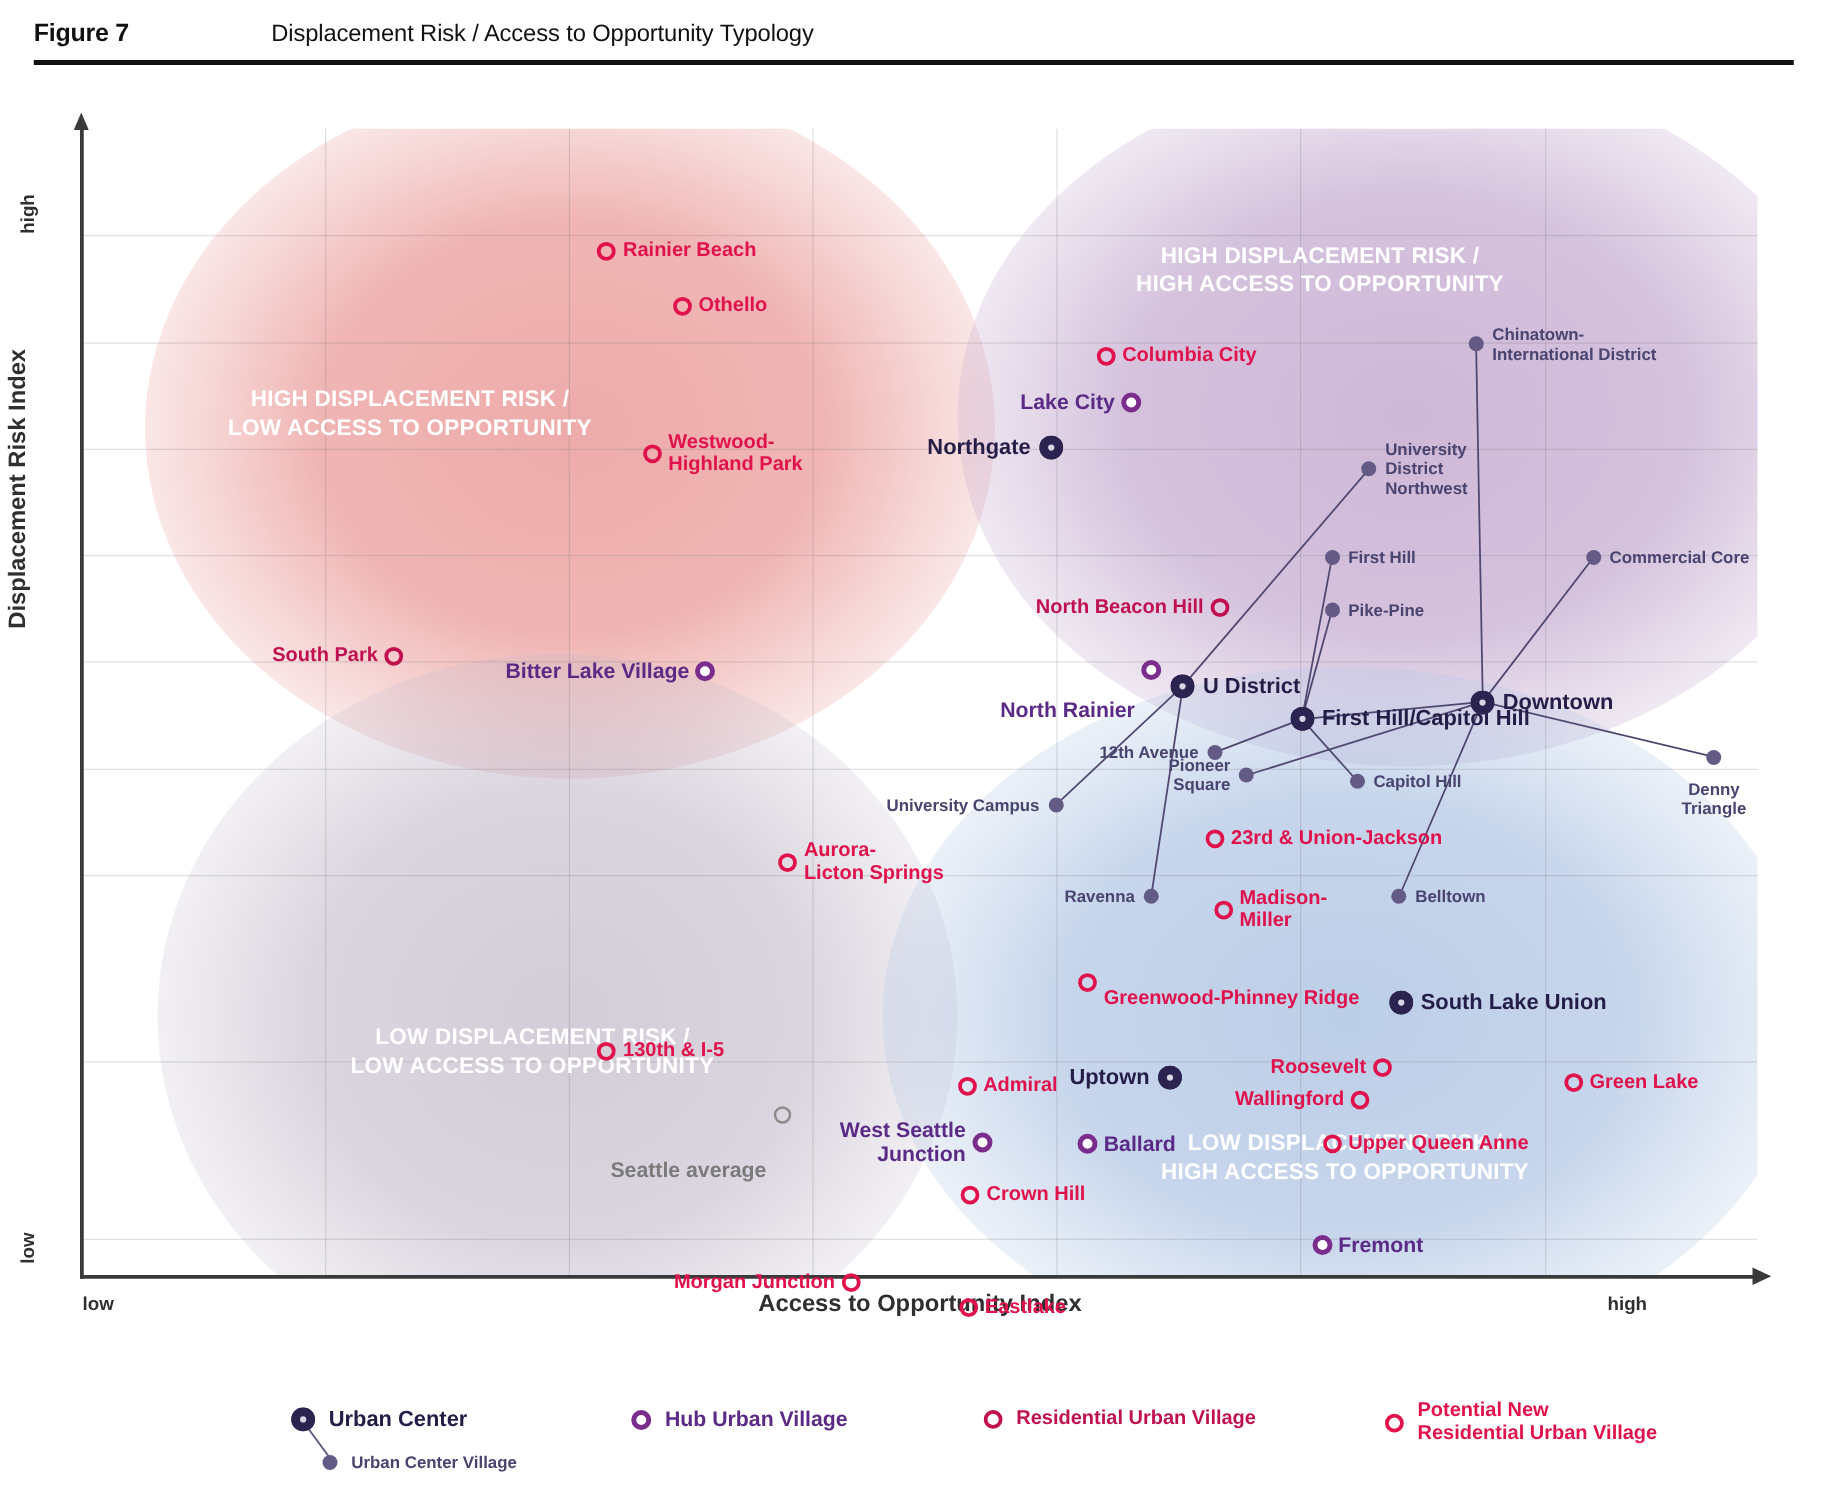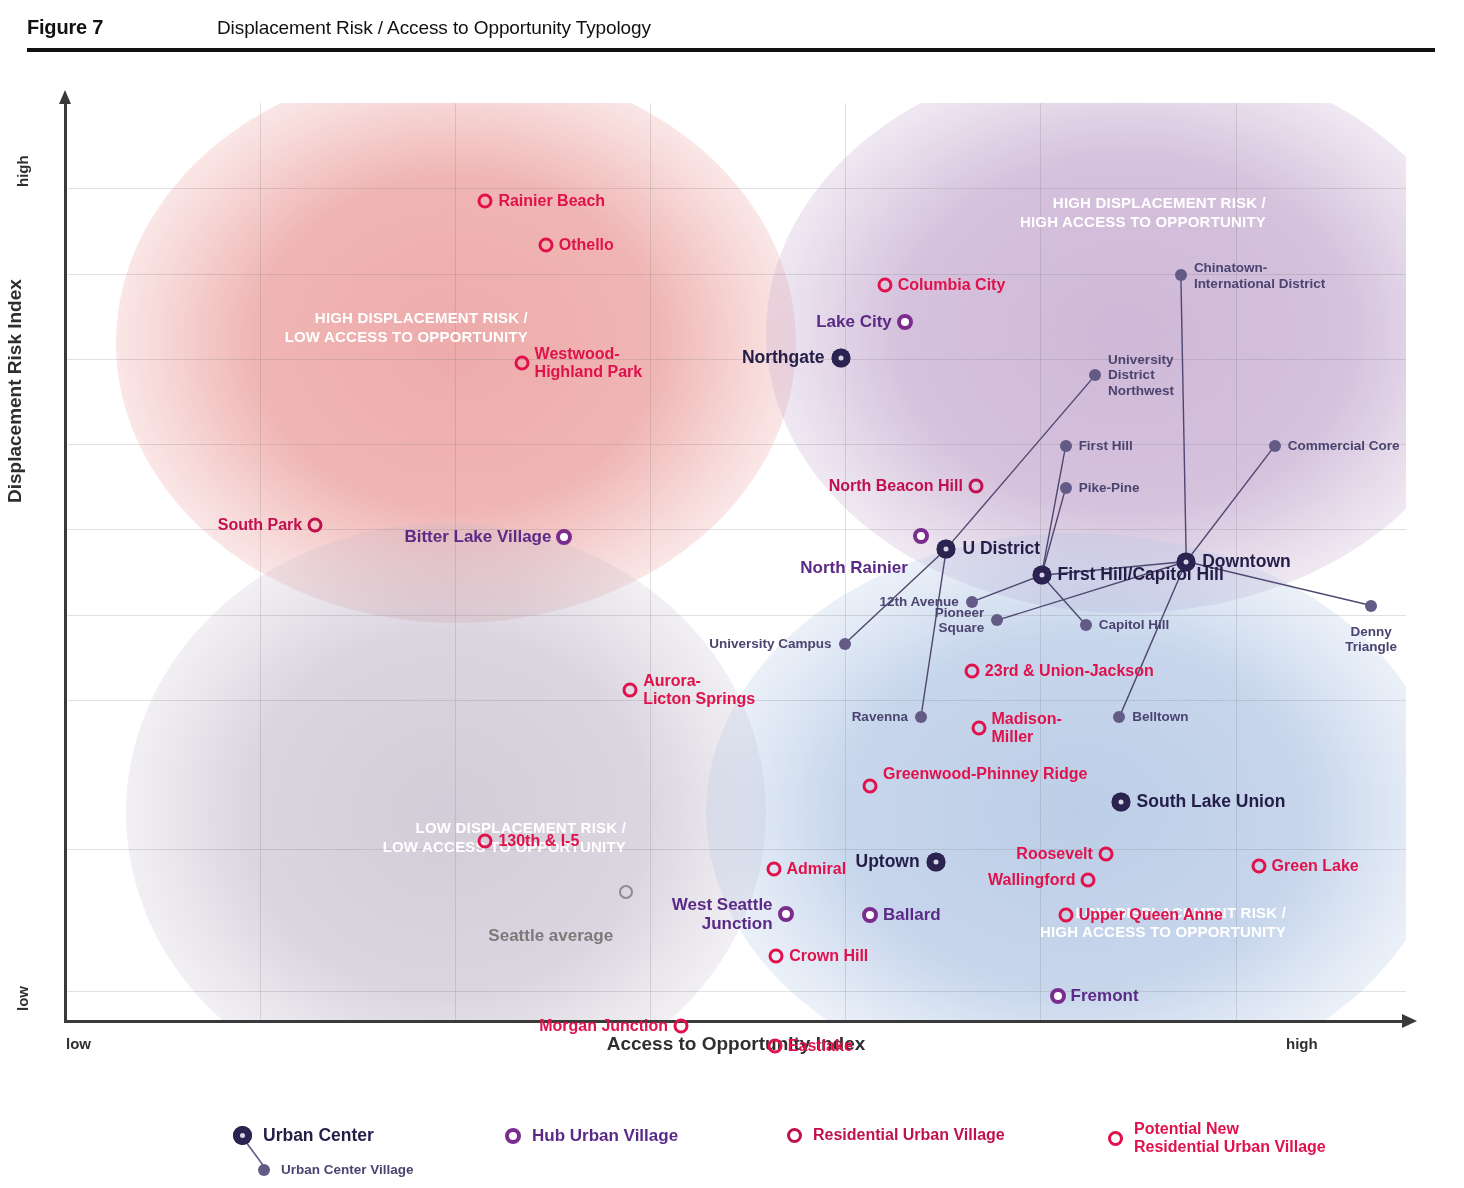--- a/index.html
+++ b/index.html
@@ -80,22 +80,22 @@
   }
   #xlab{
     position:absolute;left:470px;top:930px;width:400px;text-align:center;
     font-size:19px;font-weight:bold;color:#2f2f2f;
   }
   #xtick-low{position:absolute;left:0px;top:932px;font-size:15px;font-weight:bold;color:#2f2f2f;}
   #xtick-high{position:absolute;left:1220px;top:932px;font-size:15px;font-weight:bold;color:#2f2f2f;}
 
   
   .quad{
-    position:absolute;color:#ffffff;font-size:15px;font-weight:bold;
-    line-height:1.28;letter-spacing:.2px;text-align:right;white-space:pre-line;
+    position:absolute;color:#ffffff;font-size:18px;font-weight:bold;
+    line-height:1.28;letter-spacing:.2px;text-align:center;white-space:pre-line;
   }
   #quad-hr-la{left:62px;top:205px;width:400px;}
   #quad-hr-ha{left:780px;top:90px;width:420px;}
   #quad-lr-la{left:160px;top:715px;width:400px;}
   #quad-lr-ha{left:800px;top:800px;width:420px;}
 
   
   #links{position:absolute;left:0;top:0;width:1340px;height:917px;pointer-events:none;}
 
   
@@ -287,21 +287,21 @@
       <div class="lbl lbl-pot" style="left: 577.14px; top: 586.88px; transform: translate(0px, -50%); text-align: left;">Aurora-
 Licton Springs</div>
       <div class="pt m-ucv" title="Ravenna" style="left: 854.92px; top: 614.39px;"></div>
       <div class="lbl lbl-ucv" style="left: 841.92px; top: 614.39px; transform: translate(-100%, -50%); text-align: right;">Ravenna</div>
       <div class="pt m-ucv" title="Belltown" style="left: 1053.24px; top: 614.39px;"></div>
       <div class="lbl lbl-ucv" style="left: 1066.24px; top: 614.39px; transform: translate(0px, -50%); text-align: left;">Belltown</div>
       <div class="pt m-pot" title="Madison-Miller" style="left: 912.54px; top: 625.394px;"></div>
       <div class="lbl lbl-pot" style="left: 925.54px; top: 625.394px; transform: translate(0px, -50%); text-align: left;">Madison-
 Miller</div>
       <div class="pt m-pot" title="Greenwood-Phinney Ridge" style="left: 804px; top: 683.165px;"></div>
-      <div class="lbl lbl-pot" style="left: 817px; top: 671px; transform: translate(0px, -50%); text-align: center;">Greenwood-Phinney Ridge</div>
+      <div class="lbl lbl-pot" style="left: 817px; top: 696px; transform: translate(0px, -50%); text-align: center;">Greenwood-Phinney Ridge</div>
       <div class="pt m-uc" title="South Lake Union" style="left: 1054.58px; top: 698.754px;"></div>
       <div class="lbl lbl-uc" style="left: 1070.58px; top: 698.754px; transform: translate(0px, -50%); text-align: left;">South Lake Union</div>
       <div class="pt m-pot" title="130th &amp; I-5" style="left: 419.42px; top: 738.185px;"></div>
       <div class="lbl lbl-pot" style="left: 432.42px; top: 738.185px; transform: translate(0px, -50%); text-align: left;">130th &amp; I-5</div>
       <div class="pt m-pot" title="Roosevelt" style="left: 1039.84px; top: 751.023px;"></div>
       <div class="lbl lbl-pot" style="left: 1026.84px; top: 751.023px; transform: translate(-100%, -50%); text-align: left;">Roosevelt</div>
       <div class="pt m-pot" title="Green Lake" style="left: 1192.6px; top: 762.944px;"></div>
       <div class="lbl lbl-pot" style="left: 1205.6px; top: 762.944px; transform: translate(0px, -50%); text-align: left;">Green Lake</div>
       <div class="pt m-pot" title="Admiral" style="left: 707.52px; top: 765.695px;"></div>
       <div class="lbl lbl-pot" style="left: 720.52px; top: 765.695px; transform: translate(0px, -50%); text-align: left;">Admiral</div>

